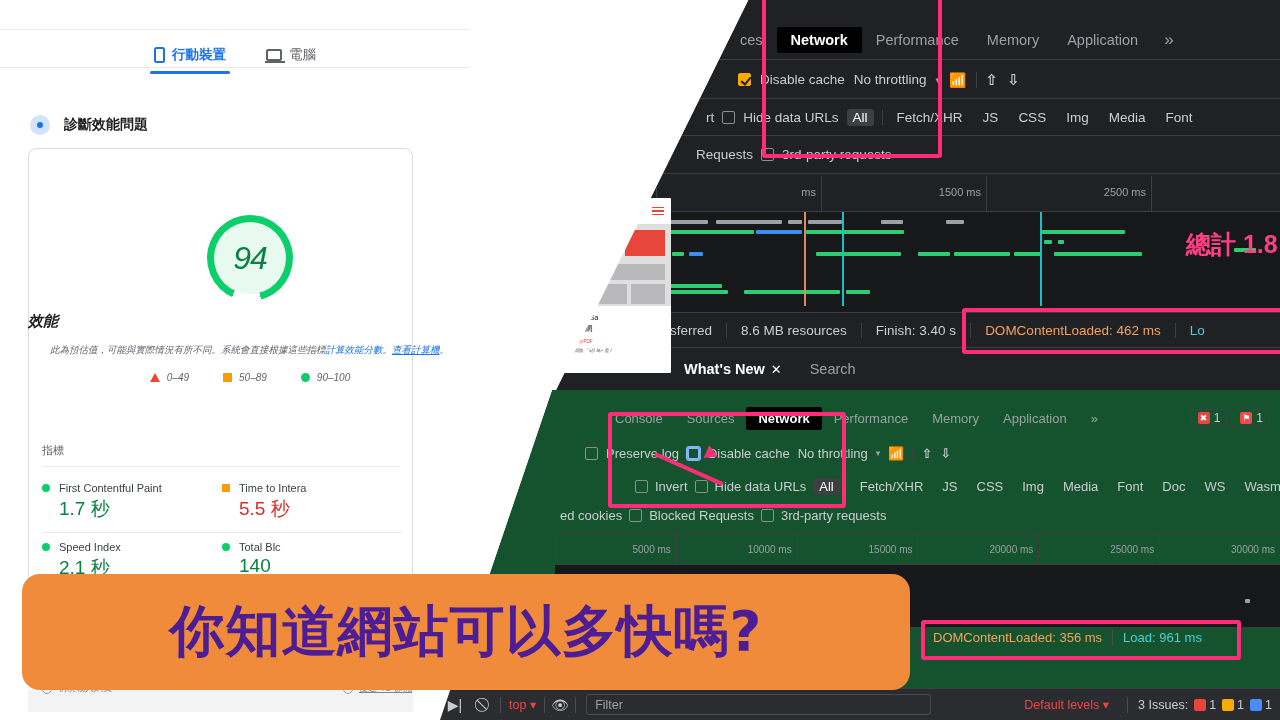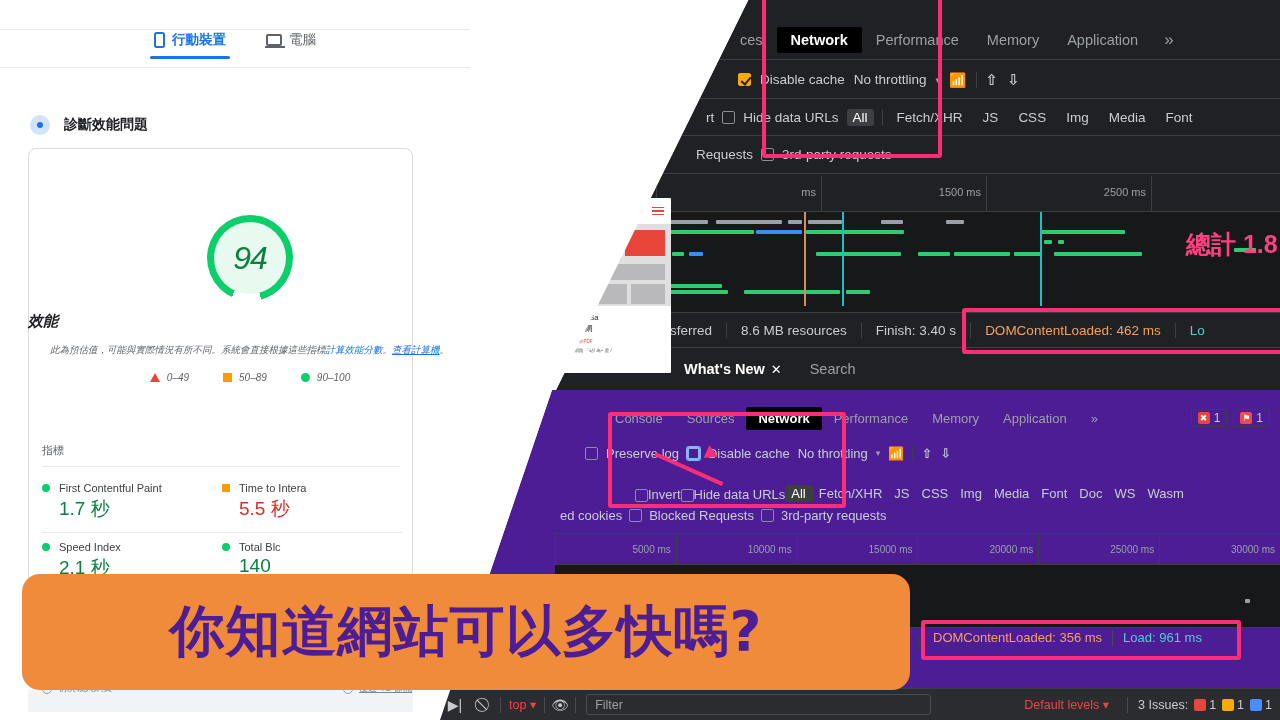--- a/index.html
+++ b/index.html
@@ -7,21 +7,21 @@
     width: 1280px; height: 720px;
     overflow: hidden;
     font-family: "Liberation Sans", "DejaVu Sans", sans-serif;
     background: #ffffff;
   }
   #stage { position: relative; width: 1280px; height: 720px; overflow: hidden; background:#fff; }
 
   
   .lh { position:absolute; left:0; top:0; width:470px; height:720px; background:#fff; }
   .lh-topbar { position:absolute; left:0; top:0; width:470px; height:30px; background:#fff; border-bottom:1px solid #e8eaed; }
-  .lh-tabs { position:absolute; left:0; top:31px; width:470px; height:36px; display:flex; justify-content:center; gap:40px; align-items:flex-start; }
+  .lh-tabs { position:absolute; left:0; top:31px; width:470px; height:36px; display:flex; justify-content:center; gap:40px; align-items:flex-end; }
   .lh-tab { display:flex; align-items:center; gap:7px; font-size:13.5px; color:#5f6368; padding-bottom:3px; position:relative; }
   .lh-tab.active { color:#1a73e8; font-weight:600; }
   .lh-tab.active:after { content:""; position:absolute; left:-4px; right:-4px; bottom:-7px; height:3px; background:#1a73e8; border-radius:2px; }
   .ico-mobile { width:11px; height:16px; border:2px solid currentColor; border-radius:2.5px; display:inline-block; }
   .ico-desktop { width:16px; height:12px; border:2px solid currentColor; border-radius:2px; display:inline-block; position:relative; }
   .ico-desktop:after { content:""; position:absolute; left:-3px; bottom:-4px; width:20px; height:2px; background:currentColor; }
   .lh-divider { position:absolute; left:0; top:67px; width:470px; height:1px; background:#e8eaed; }
 
   .lh-secthead { position:absolute; left:30px; top:115px; display:flex; align-items:center; gap:14px; }
   .lh-dot { width:20px; height:20px; border-radius:50%; background:#d2e3fc; display:flex; align-items:center; justify-content:center; }
@@ -128,33 +128,33 @@
 
   .pinkline { position:absolute; background:#ff2d78; }
   .pinkbox { position:absolute; border:4px solid #ff2d78; border-radius:3px; }
 
   .zh-pink { position:absolute; color:#ff4081; font-size:25px; font-weight:700; white-space:nowrap; }
 
   
   .shot-bot {
     left:440px; top:390px; width:840px; height:330px;
     clip-path: polygon(112px 0px, 840px 0px, 840px 330px, 0px 330px);
-    background:#4c1d95;
+    background:#14532d;
   }
   .b-tabbar { position:absolute; left:0; top:10px; width:840px; height:36px; display:flex; align-items:center; padding-left:163px; }
   .b-tab { font-size:13px; color:#9aa0a6; padding:4px 12px; border-radius:2px; white-space:nowrap; }
   .b-tab.sel { background:#000; color:#fff; font-weight:700; }
   .b-issues { margin-left:auto; display:flex; gap:6px; padding-right:10px; }
   .ibadge { display:flex; align-items:center; gap:4px; border:1px solid #3c4043; border-radius:3px; padding:1px 6px; font-size:12px; color:#c9cdd1; }
   .ibadge .sqr { width:12px; height:12px; border-radius:2px; display:flex; align-items:center; justify-content:center; font-size:9px; color:#fff; font-weight:700; }
 
   .b-row2 { position:absolute; left:0; top:46px; width:840px; height:34px; display:flex; align-items:center; gap:8px; padding-left:145px; }
   .cb2 { width:13px; height:13px; border:1.5px solid #8b8f94; border-radius:2px; flex:none; }
   .cb2.focus { border:2px solid #8ab4f8; box-shadow:0 0 0 1px #8ab4f8; }
-  .b-row3 { position:absolute; left:0; top:80px; width:840px; height:32px; display:flex; align-items:flex-end; padding-left:195px; }
+  .b-row3 { position:absolute; left:0; top:80px; width:840px; height:32px; display:flex; align-items:center; gap:7px; padding-left:195px; }
   .b-row4 { position:absolute; left:0; top:110px; width:840px; height:30px; display:flex; align-items:center; gap:7px; padding-left:120px; }
 
   .b-ruler { position:absolute; left:115px; top:143px; width:725px; height:32px; display:flex; border-top:1px solid #3c4043; border-bottom:1px solid #3c4043; }
   .b-water { position:absolute; left:115px; top:175px; width:725px; height:62px; background:#17181a; }
   .b-sum { position:absolute; left:115px; top:237px; width:725px; height:30px; display:flex; align-items:center; font-size:12.5px; border-top:1px solid #3c4043; }
   .b-sum .s { padding:0 12px; color:#c9cdd1; border-right:1px solid #3c4043; white-space:nowrap; }
   .b-drawer { position:absolute; left:60px; top:267px; width:780px; height:34px; display:flex; align-items:center; padding-left:40px; }
   .b-dtab { font-size:13px; color:#9aa0a6; padding:0 13px; white-space:nowrap; }
   .b-dtab.sel { color:#fff; font-weight:700; position:relative; }
   .b-dtab.sel:after { content:""; position:absolute; left:4px; right:4px; bottom:-9px; height:2px; background:#8ab4f8; }

